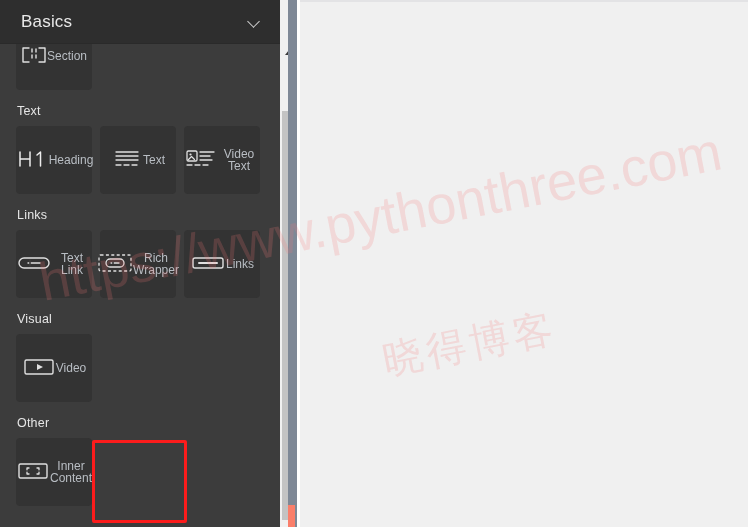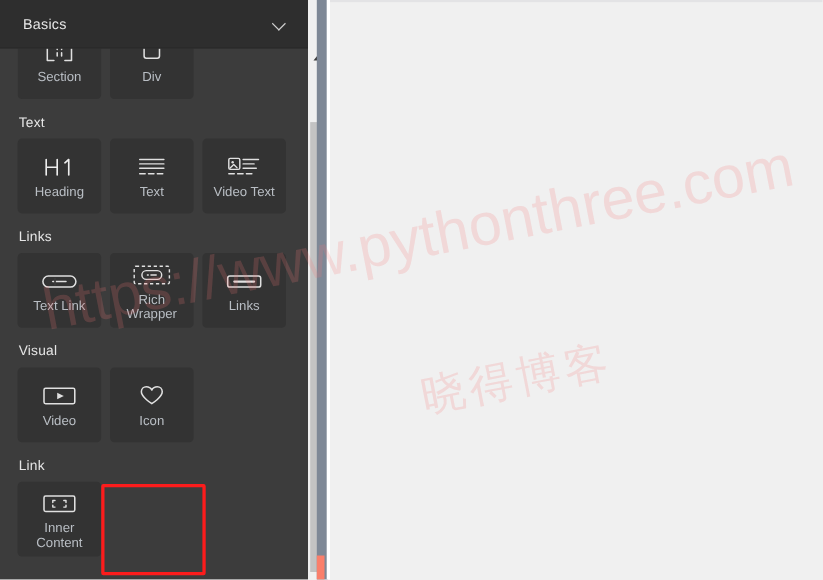--- a/index.html
+++ b/index.html
@@ -72,21 +72,21 @@
     background: #2e2e2e;
     display: flex;
     align-items: center;
     justify-content: space-between;
     padding: 0 18px 0 21px;
     border-bottom: 1px solid #2a2a2a;
     z-index: 5;
   }
   .panel-title {
     color: #e8e8e8;
-    font-size: 13px;
+    font-size: 17px;
     letter-spacing: .2px;
   }
   .chev {
     width: 14px; height: 14px;
     position: relative;
     cursor: pointer;
   }
   .chev::before {
     content: "";
     position: absolute;
@@ -113,21 +113,21 @@
 
   .grid {
     display: flex;
     gap: 8px;
   }
   .tile {
     width: 76px; height: 68px;
     background: #333333;
     border-radius: 4px;
     display: flex;
-    flex-direction: column;
+    flex-direction: row;
     align-items: center;
     justify-content: center;
     cursor: pointer;
     position: relative;
   }
   .tile .ic {
     height: 26px;
     display: flex;
     align-items: center;
     justify-content: center;
@@ -232,28 +232,20 @@
         <div class="grid">
           <div class="tile">
             <span class="ic">
               <svg width="26" height="20" viewBox="0 0 26 20">
                 <path d="M2 3 h6 M18 3 h6 M2 3 v14 M24 3 v14 M2 17 h6 M18 17 h6" stroke="#e0e0e0" stroke-width="1.4" fill="none" stroke-linecap="round"></path>
                 <path d="M11 4 v3 M11 10 v3 M15 4 v3 M15 10 v3" stroke="#e0e0e0" stroke-width="1.4" fill="none" stroke-linecap="round"></path>
               </svg>
             </span>
             <span class="lbl">Section</span>
           </div>
-          <div class="tile">
-            <span class="ic">
-              <svg width="26" height="20" viewBox="0 0 26 20">
-                <rect x="6" y="3" width="14" height="12" rx="2" stroke="#e0e0e0" stroke-width="1.4" fill="none"></rect>
-              </svg>
-            </span>
-            <span class="lbl">Div</span>
-          </div>
         </div>
       </div>
 
       <div class="group-label">Text</div>
       <div class="grid">
         <div class="tile">
           <span class="ic">
             <svg width="34" height="22" viewBox="0 0 34 22">
               <path d="M5 4 v14 M5 11 h10 M15 4 v14" stroke="#ededed" stroke-width="1.5" fill="none" stroke-linecap="round"></path>
               <path d="M22 7 l3.5 -3 v14" stroke="#ededed" stroke-width="1.5" fill="none" stroke-linecap="round" stroke-linejoin="round"></path>
@@ -322,31 +314,23 @@
       <div class="grid">
         <div class="tile">
           <span class="ic">
             <svg width="34" height="22" viewBox="0 0 34 22">
               <rect x="3" y="4" width="28" height="14" rx="1.5" stroke="#e0e0e0" stroke-width="1.4" fill="none"></rect>
               <path d="M15 8 l6 3 l-6 3 z" fill="#e0e0e0"></path>
             </svg>
           </span>
           <span class="lbl">Video</span>
         </div>
-        <div class="tile">
-          <span class="ic">
-            <svg width="26" height="24" viewBox="0 0 26 24">
-              <path d="M13 19 C13 19 3.5 13 3.5 8.2 C3.5 5.4 5.7 3.6 8 3.6 C10 3.6 12.2 5 13 6.6 C13.8 5 16 3.6 18 3.6 C20.3 3.6 22.5 5.4 22.5 8.2 C22.5 13 13 19 13 19 Z" stroke="#e0e0e0" stroke-width="1.4" fill="none" stroke-linejoin="round"></path>
-            </svg>
-          </span>
-          <span class="lbl">Icon</span>
-        </div>
-      </div>
-
-      <div class="group-label">Link</div>
+      </div>
+
+      <div class="group-label">Other</div>
       <div class="grid">
         <div class="tile">
           <span class="ic">
             <svg width="34" height="20" viewBox="0 0 34 20">
               <rect x="3" y="3" width="28" height="14" rx="1.5" stroke="#e0e0e0" stroke-width="1.4" fill="none"></rect>
               <path d="M13 7 h-2 v1.8 M13 13 h-2 v-1.8 M21 7 h2 v1.8 M21 13 h2 v-1.8" stroke="#e0e0e0" stroke-width="1.3" fill="none" stroke-linecap="round" stroke-linejoin="round"></path>
             </svg>
           </span>
           <span class="lbl two"><span>Inner</span><br><span>Content</span></span>
         </div>

